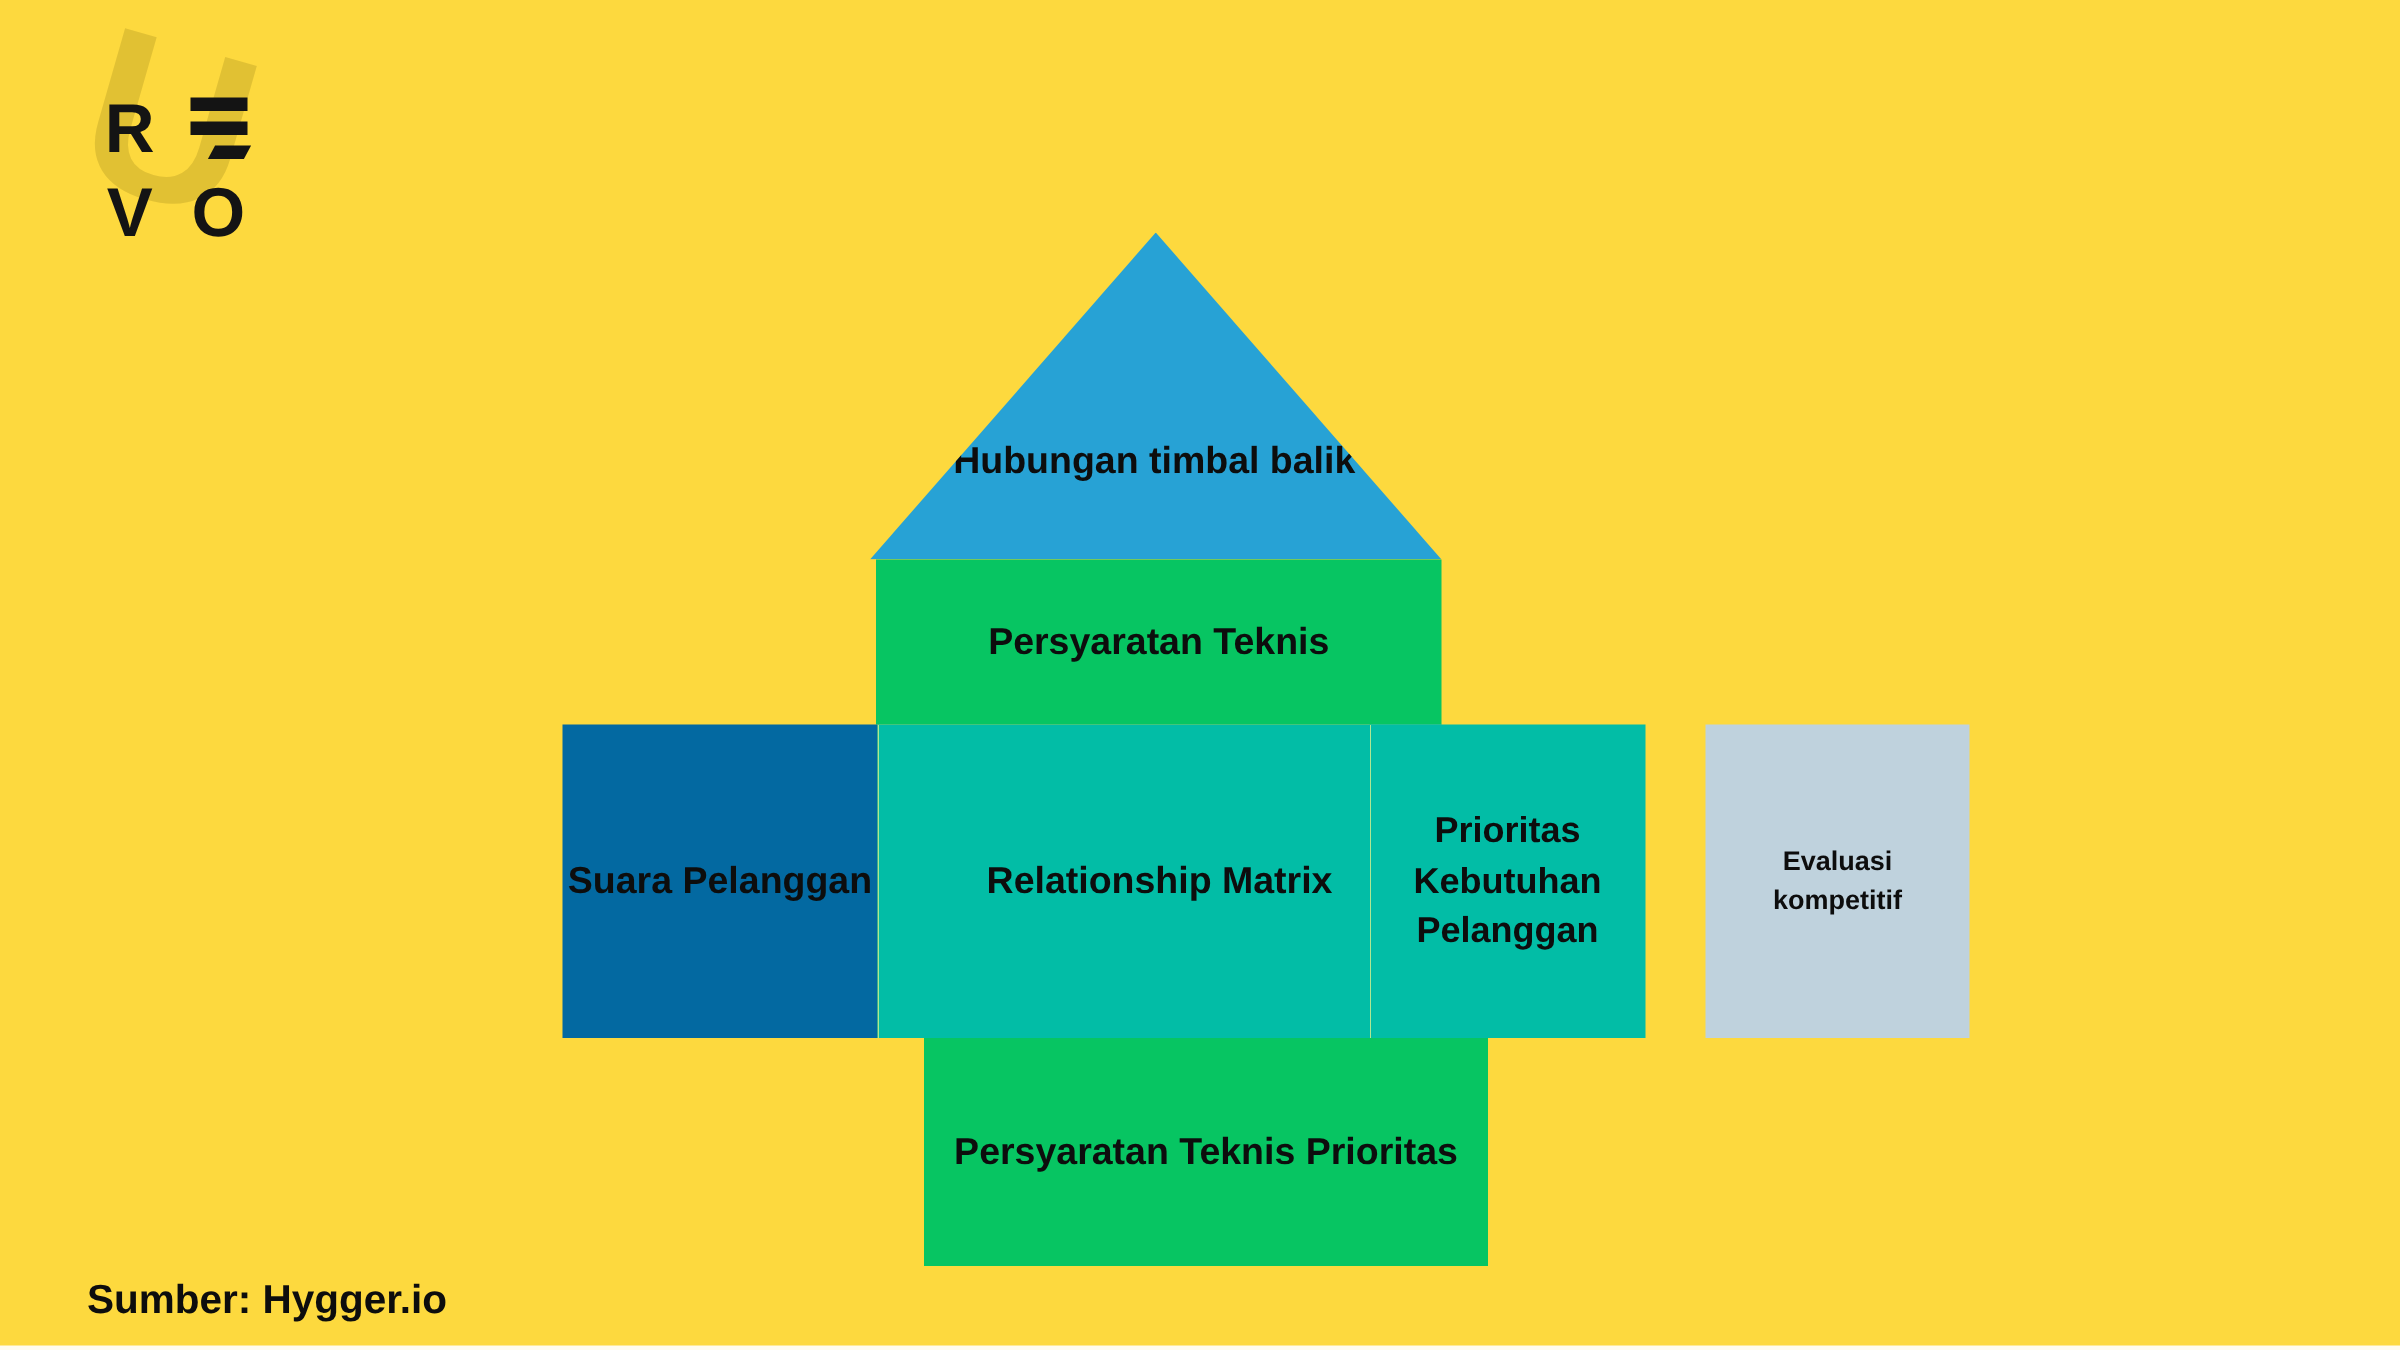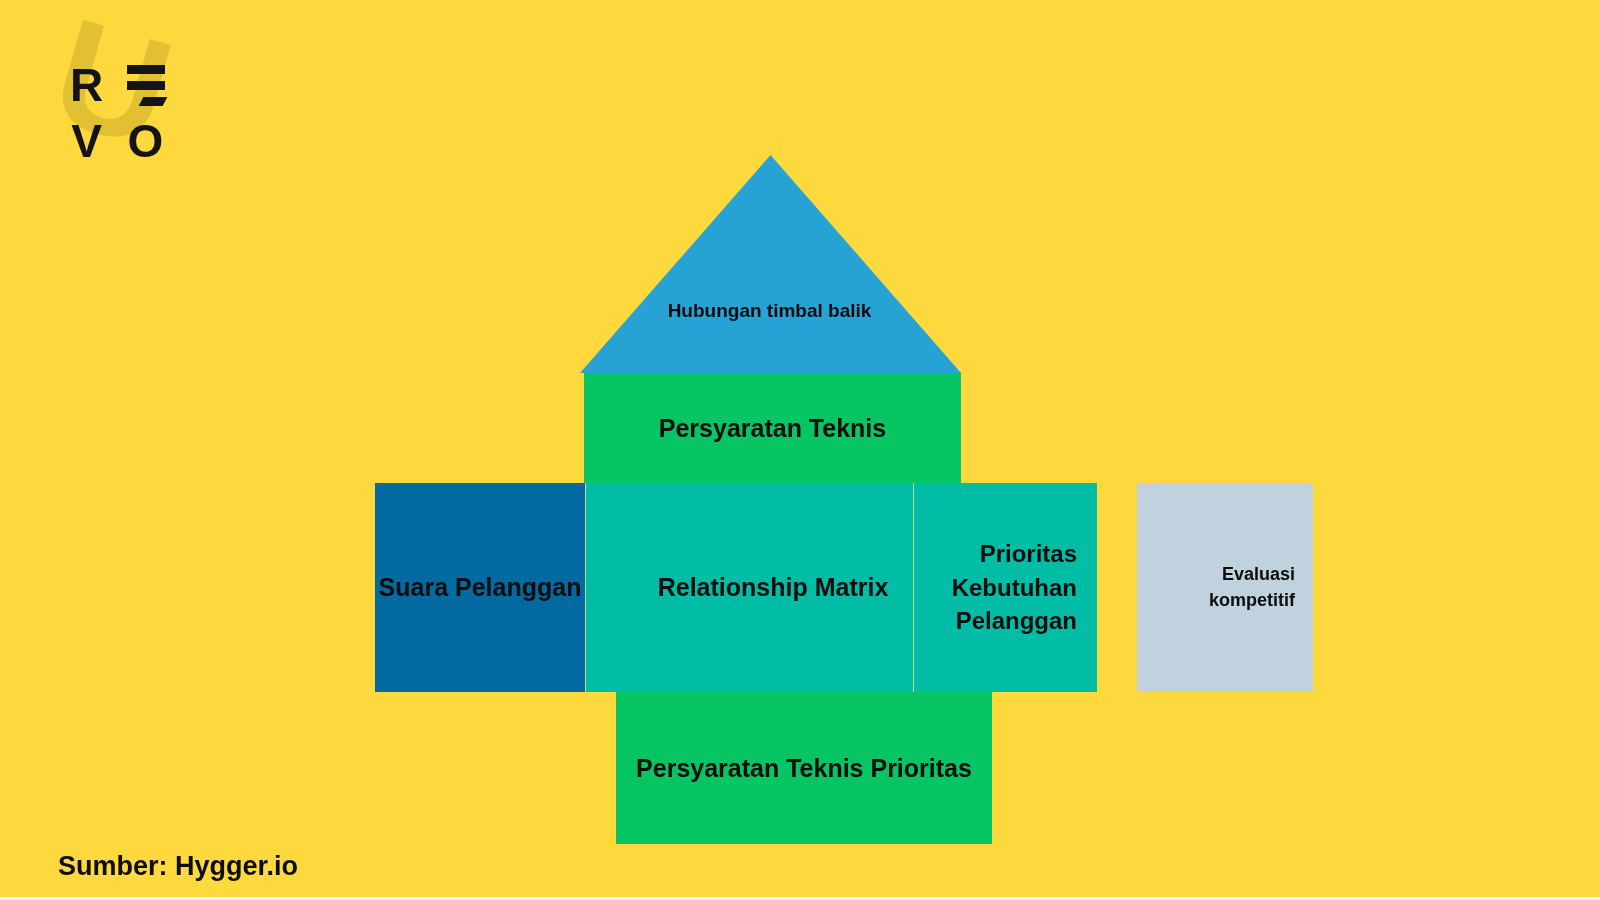--- a/index.html
+++ b/index.html
@@ -90,38 +90,38 @@
     position: absolute;
     left: 580px; top: 155px;
     width: 381px; height: 218px;
     background: #27A2D5;
     clip-path: polygon(50% 0%, 100% 100%, 0% 100%);
   }
   .roof-label {
     position: absolute;
     left: 0; right: 2px;
     bottom: 48px;
-    font-size: 19px;
+    font-size: 25px;
     white-space: nowrap;
   }
   .box {
     position: absolute;
     display: flex;
     align-items: center;
     justify-content: center;
   }
   .box-technical { left: 584px; top: 373px; width: 377px; height: 110px; background: #07C562; }
   .box-voice     { left: 375px; top: 483px; width: 210px; height: 209px; background: #0369a1; }
   .box-matrix    { left: 585px; top: 483px; width: 376px; height: 209px; background: #02BDA6;
                    box-shadow: inset 1px 0 0 rgba(235,245,140,0.75); }
   .box-priority  { left: 913px; top: 483px; width: 184px; height: 209px; background: #02BDA6;
                    box-shadow: inset 1px 0 0 rgba(235,245,140,0.75); }
   .box-eval      { left: 1137px; top: 483px; width: 176px; height: 209px; background: #BFD2DD; }
   .box-bottom    { left: 616px; top: 692px; width: 376px; height: 152px; background: #07C562; }
-  .box .label { font-size: 25px; text-align: right; }
+  .box .label { font-size: 25px; }
   .box-voice .label, .box-matrix .label, .box-bottom .label { white-space: nowrap; }
   .box-priority .label { font-size: 24px; padding: 0 20px; }
   .box-eval .label { font-size: 18px; padding: 0 18px; }
 
   
   .source {
     position: absolute;
     left: 58px; top: 815px;
     font-size: 27px;
     font-weight: 700;

